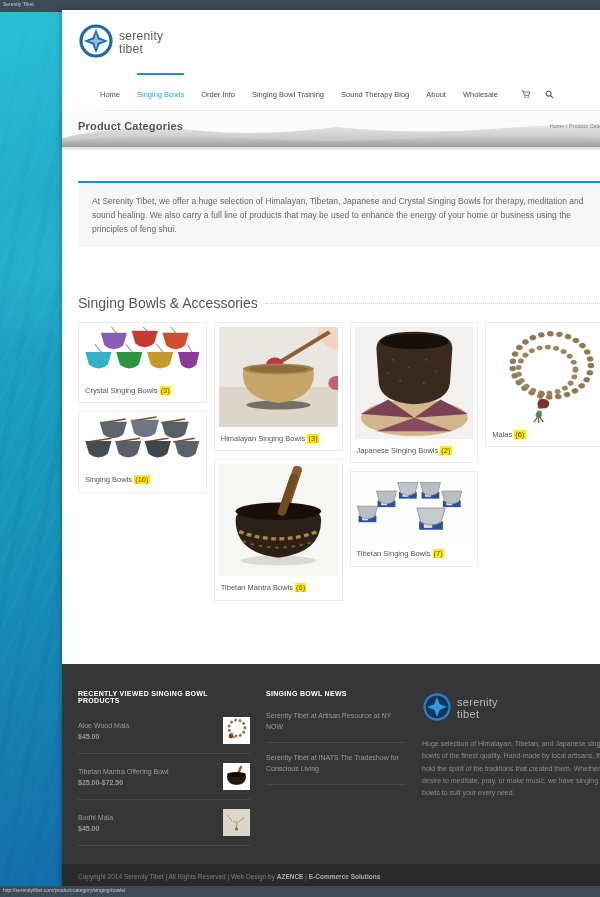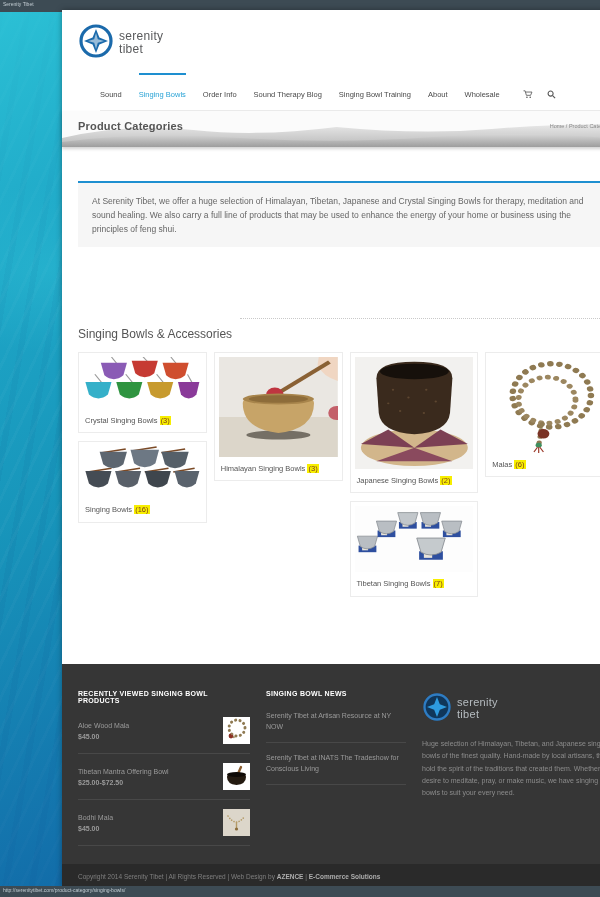--- a/index.html
+++ b/index.html
@@ -34,21 +34,21 @@
 
   
   .band{position:relative;height:36px;background:#fbfbfb;overflow:hidden;box-shadow:0 2px 3px rgba(0,0,0,.18);}
   .band svg{position:absolute;left:0;top:0;width:100%;height:100%;}
   .band-title{position:absolute;left:16px;top:9px;font-size:11px;color:#555;font-weight:bold;letter-spacing:.2px;}
   .crumb{position:absolute;right:14px;top:12px;font-size:5.5px;color:#888;}
 
   .main{flex:1;padding:8px 16px;}
   .intro{margin-top:26px;background:#f6f6f6;border-top:2px solid #1e8fd0;padding:11px 14px;font-size:8.5px;color:#666;line-height:1.65;}
   .sect{display:flex;align-items:center;margin-top:48px;}
-  .sect-title{font-size:12px;color:#555;white-space:nowrap;margin-top:32px;}
+  .sect-title{font-size:14px;color:#555;white-space:nowrap;}
   .sect-rule{flex:1;border-bottom:1px dotted #c9c9c9;margin-left:8px;height:1px;}
 
   .grid{display:flex;gap:7px;margin-top:11px;}
   .col{flex:1;display:flex;flex-direction:column;gap:8px;min-width:0;}
   .card{background:#fff;border:1px solid #ececec;padding:4px 4px 6px;cursor:pointer;}
   .thumb{width:100%;display:block;}
   .thumb svg{width:100%;height:100%;display:block;}
   .t52{height:52px;} .t100{height:100px;} .t112{height:112px;} .t96{height:96px;} .t66{height:66px;} .t86{height:86px;}
   .ctitle{margin-top:6px;font-size:7.5px;color:#555;line-height:1.5;padding-left:2px;}
   .ctitle mark{background:#f7ee00;color:#7a3b1e;padding:0 1px;}
@@ -92,25 +92,25 @@
           <path d="M18 6 L21.4 14.6 L30 18 L21.4 21.4 L18 30 L14.6 21.4 L6 18 L14.6 14.6 Z" fill="#1b6aab"></path>
           <path d="M18 10 L19.8 16.2 L26 18 L19.8 19.8 L18 26 L16.2 19.8 L10 18 L16.2 16.2 Z" fill="#ffffff" opacity="0.55"></path>
         </svg>
       </span>
       <span class="logo-txt">
         <div>serenity</div>
           <div>tibet</div>
       </span>
     </div>
     <div class="nav">
-      <span class="nav-item">Sound</span>
+      <span class="nav-item">Home</span>
       <span class="nav-item active">Singing Bowls</span>
       <span class="nav-item">Order Info</span>
+      <span class="nav-item">Singing Bowl Training</span>
       <span class="nav-item">Sound Therapy Blog</span>
-      <span class="nav-item">Singing Bowl Training</span>
       <span class="nav-item">About</span>
       <span class="nav-item">Wholesale</span>
       <span class="nav-icons">
         <span>
           <svg width="10" height="9" viewBox="0 0 12 11">
               <path d="M0.5 1 H2.5 L4 6.5 H9.2 L10.8 2.5 H3" fill="none" stroke="#555" stroke-width="1"></path>
               <circle cx="4.7" cy="8.8" r="1" fill="#555"></circle>
               <circle cx="8.7" cy="8.8" r="1" fill="#555"></circle>
             </svg>
         </span>
@@ -250,20 +250,35 @@
               <line x1="93" y1="5" x2="50" y2="36" stroke="#8a6134" stroke-width="4"></line>
               <circle cx="47" cy="38" r="7.5" fill="#bf3540"></circle>
               <ellipse cx="50" cy="78" rx="27" ry="4.5" fill="#3e382e" opacity="0.65"></ellipse>
               <path d="M20,46 Q20,41 28,41 L72,41 Q80,41 80,46 Q80,72 50,76 Q20,72 20,46 Z" fill="#c7a468"></path>
               <ellipse cx="50" cy="42" rx="30" ry="5.5" fill="#a8854c"></ellipse>
               <ellipse cx="50" cy="42" rx="25" ry="3.8" fill="#8d6c3a"></ellipse>
             </svg>
           </span>
           <div class="ctitle"><span>Himalayan Singing Bowls</span> <mark>(3)</mark></div>
         </div>
+        <div class="card">
+          <span class="thumb t112">
+            <svg viewBox="0 0 100 116" preserveAspectRatio="none">
+              <rect width="100" height="116" fill="#f6f6f4"></rect>
+              <ellipse cx="50" cy="100" rx="32" ry="5" fill="#ddd9d2"></ellipse>
+              <line x1="66" y1="6" x2="53" y2="54" stroke="#8a5c2e" stroke-width="8" stroke-linecap="round"></line>
+              <path d="M14,58 Q14,47 28,47 L72,47 Q86,47 86,58 Q86,92 50,97 Q14,92 14,58 Z" fill="#2b2117"></path>
+              <ellipse cx="50" cy="49" rx="36" ry="9" fill="#17100a"></ellipse>
+              <line x1="63" y1="14" x2="53" y2="50" stroke="#6f4a22" stroke-width="7" stroke-linecap="round"></line>
+              <path d="M17,70 Q50,85 83,70" stroke="#b28a3a" stroke-width="3.4" stroke-dasharray="4 3" fill="none"></path>
+              <path d="M20,80 Q50,93 80,80" stroke="#7a5c26" stroke-width="2" stroke-dasharray="3 4" fill="none"></path>
+            </svg>
+          </span>
+          <div class="ctitle"><span>Tibetan Mantra Bowls</span> <mark>(6)</mark></div>
+        </div>
       </div>
 
       <div class="col">
         <div class="card">
           <span class="thumb t112">
             <svg viewBox="0 0 100 116" preserveAspectRatio="none">
               <rect width="100" height="116" fill="#f2f1ef"></rect>
               <ellipse cx="50" cy="94" rx="45" ry="19" fill="#d2b68b"></ellipse>
               <path d="M50,94 L5,90 L28,75 Z" fill="#7c4054"></path>
               <path d="M50,94 L95,90 L72,75 Z" fill="#7c4054"></path>

